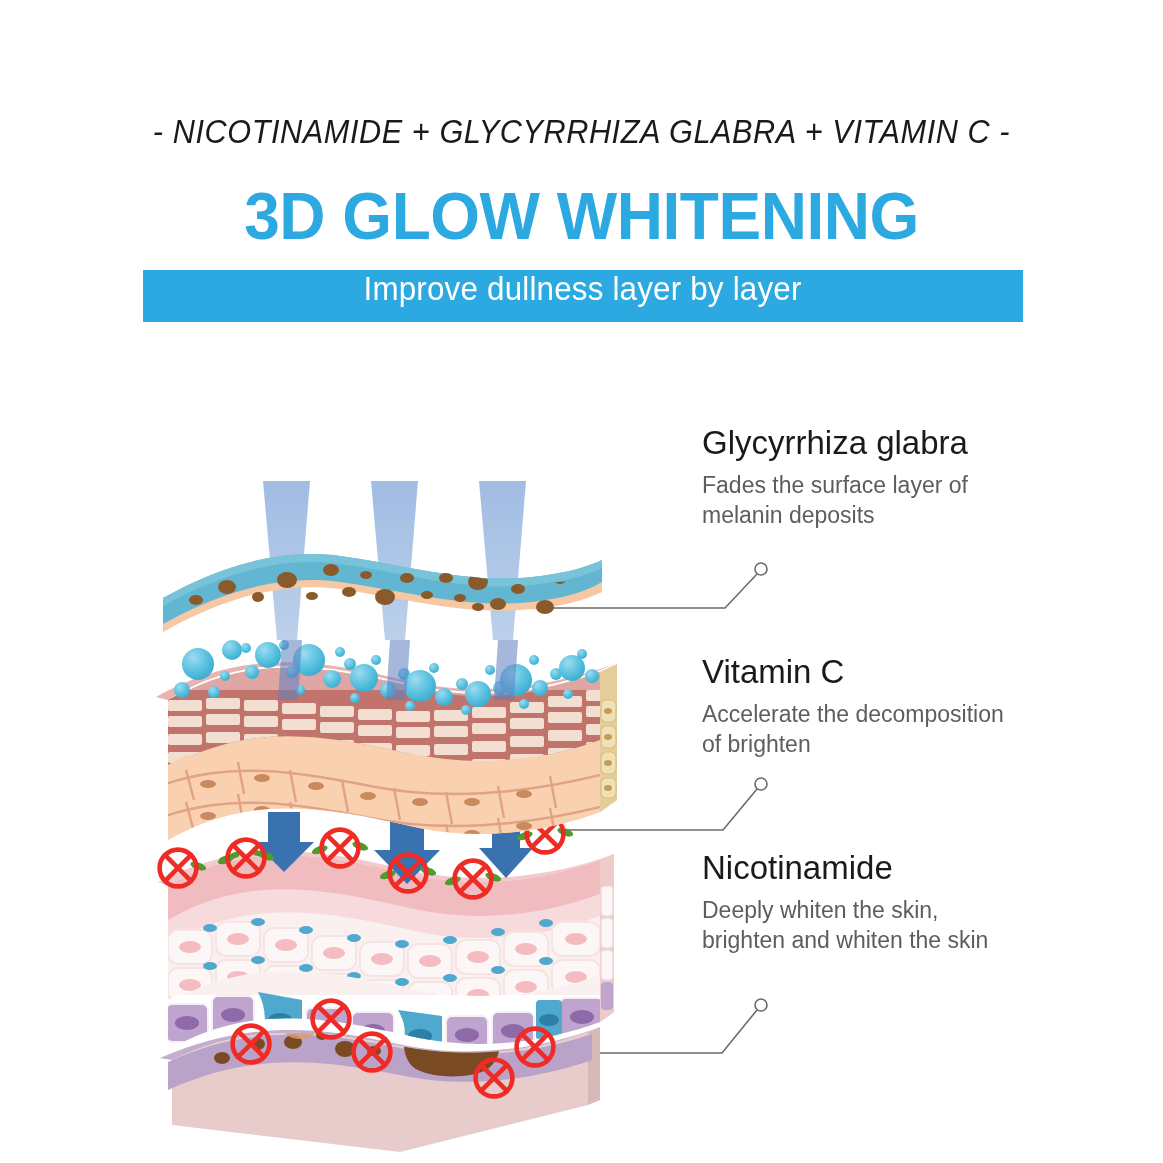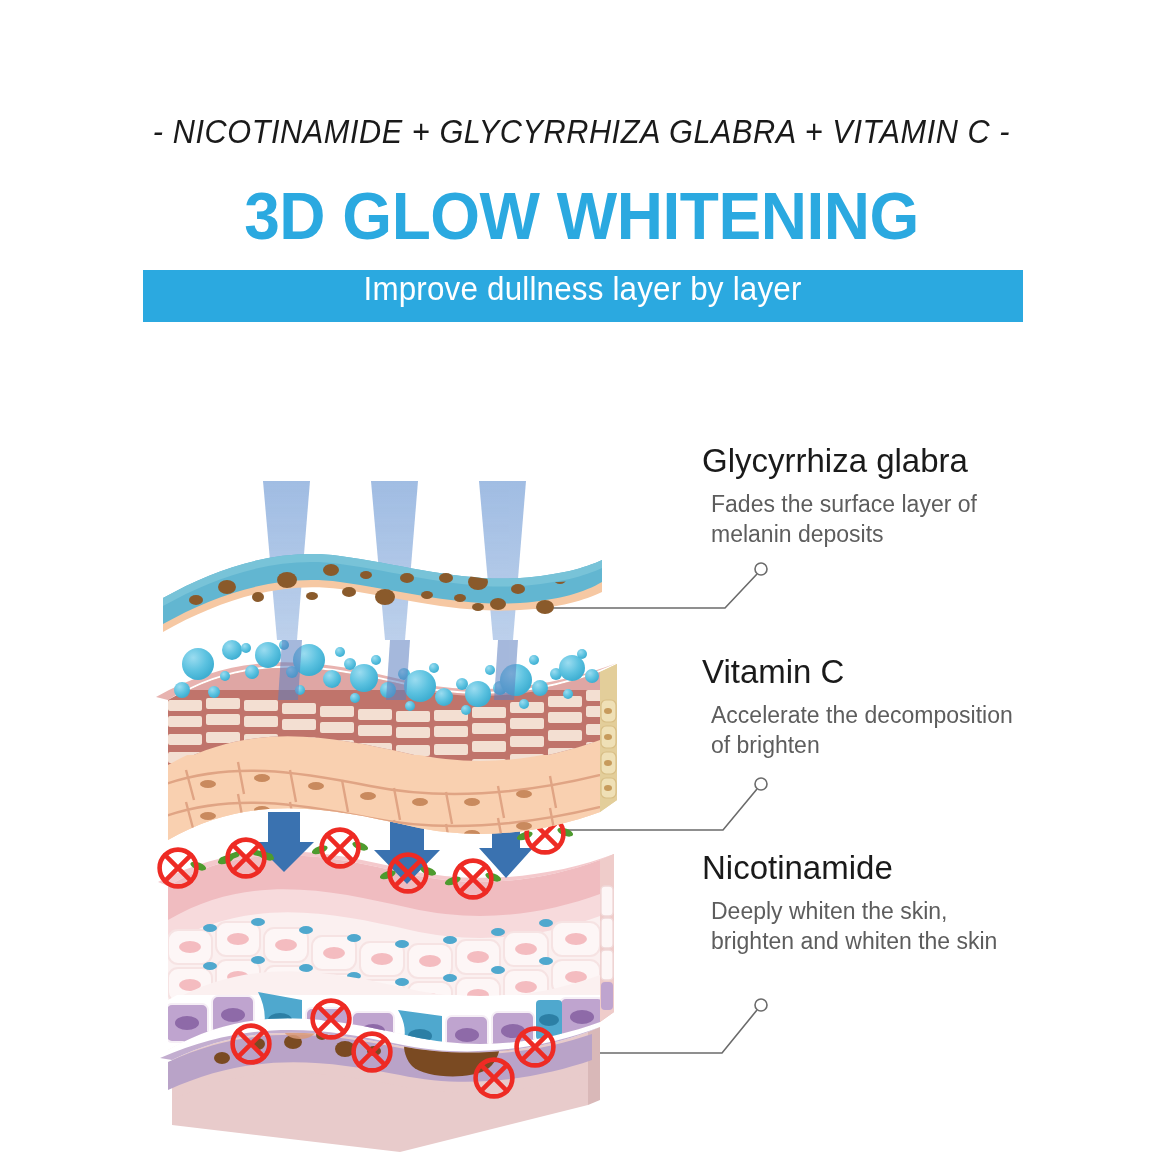--- a/index.html
+++ b/index.html
@@ -87,24 +87,24 @@
     line-height: 1.15;
     white-space: nowrap;
     margin: 0 0 8px 0;
   }
   .callout-desc {
     font-family: "Liberation Sans", sans-serif;
     font-weight: 300;
     font-size: 23px;
     color: #5d5d5d;
     line-height: 1.32;
-    margin: 9px;
+    margin: 0;
     white-space: pre-line;
   }
-  #callout-0 { top: 442px; }
+  #callout-0 { top: 424px; }
   #callout-1 { top: 653px; }
   #callout-2 { top: 849px; }
 
   
   #art {
     position: absolute;
     left: 0;
     top: 0;
     width: 1163px;
     height: 1163px;

